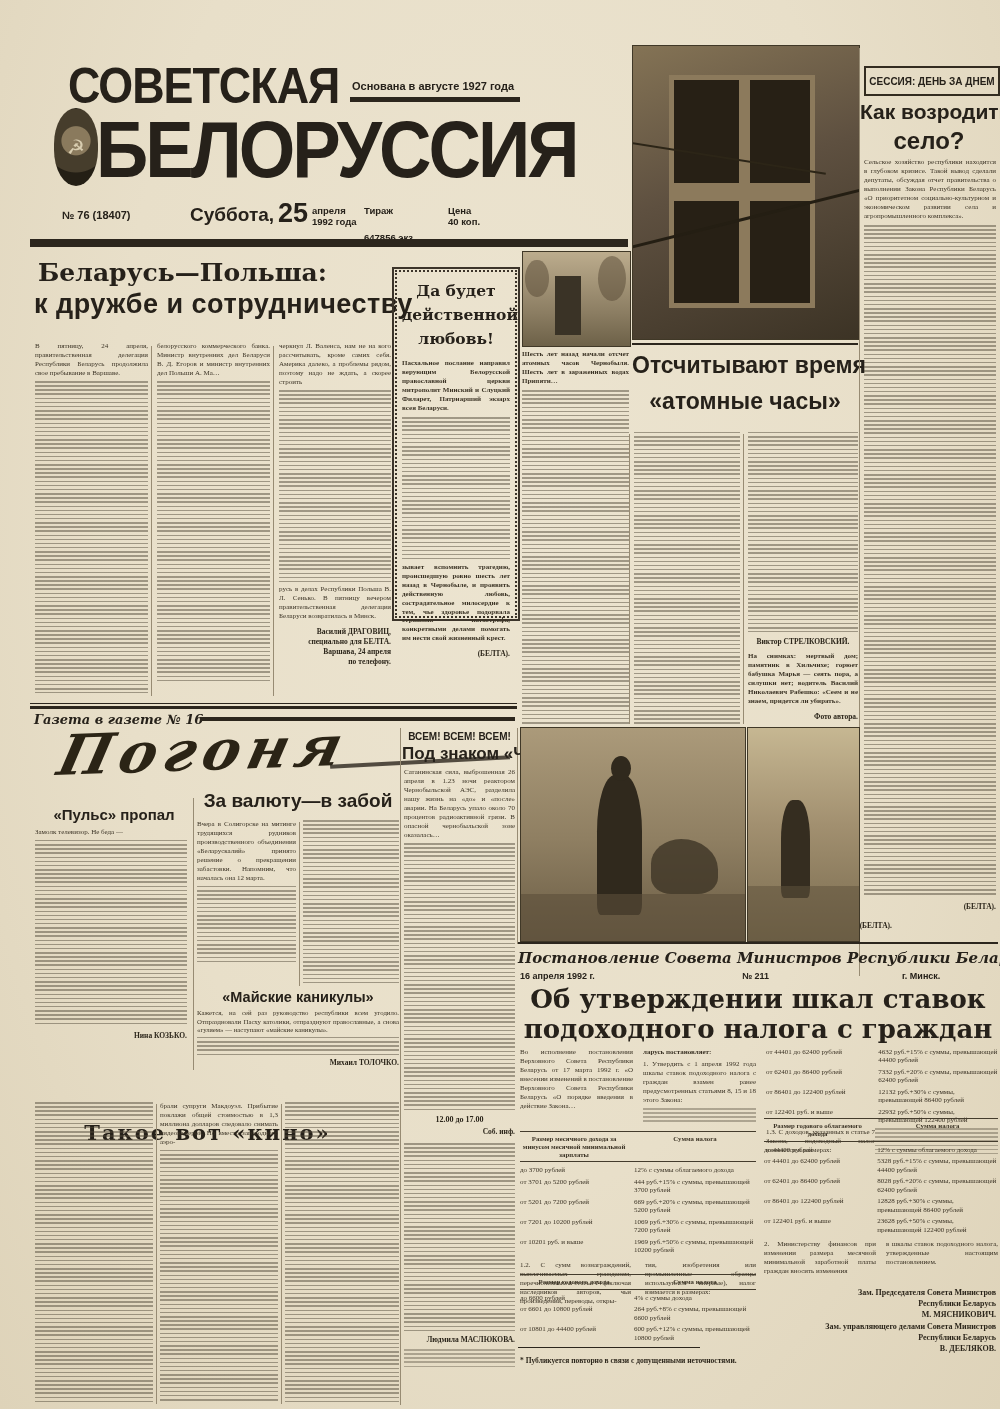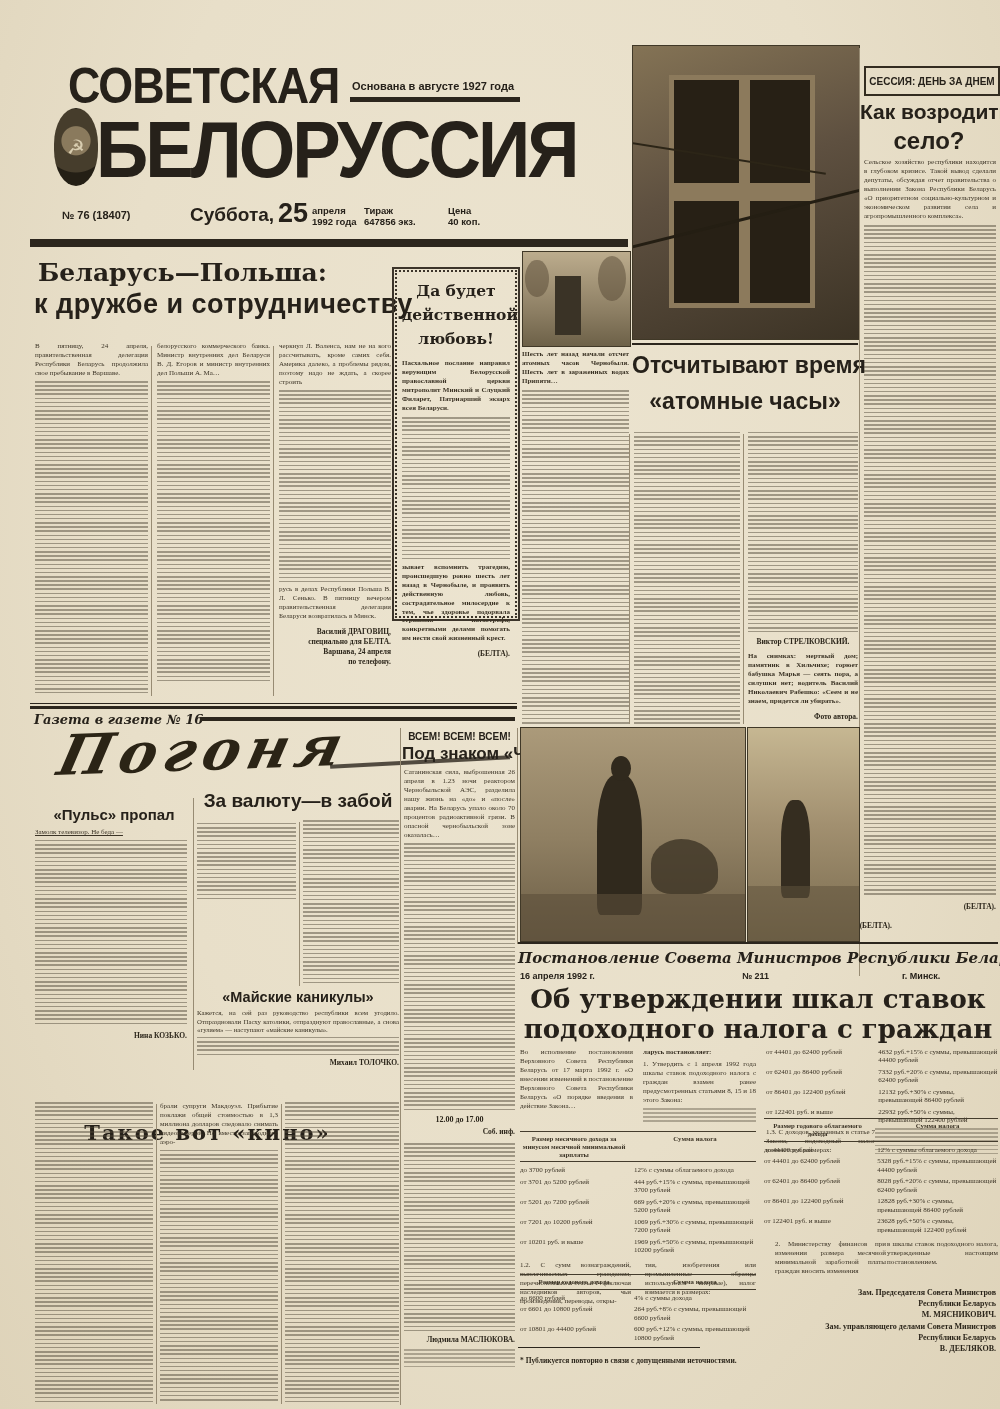--- a/index.html
+++ b/index.html
@@ -42,21 +42,21 @@
   <div class="b hl nowrap" style="left:96px;top:104px;font-size:72px;letter-spacing:-3px;transform:scale(1.01,1.1);transform-origin:left top;">БЕЛОРУССИЯ</div>
   <div class="b hl nowrap" style="left:352px;top:80px;font-size:11px;">Основана в августе 1927 года</div>
   <div class="hrule" style="left:350px;top:97px;width:170px;height:5px;"></div>
 
   <div class="b hl" style="left:62px;top:209px;font-size:11px;">№ 76 (18407)</div>
   <div class="b hl" style="left:190px;top:204px;font-size:19px;">Суббота,</div>
   <div class="b hl" style="left:278px;top:198px;font-size:27px;">25</div>
   <div class="b hl" style="left:312px;top:205px;font-size:9.5px;">апреля</div>
   <div class="b hl" style="left:312px;top:216px;font-size:9.5px;">1992 года</div>
   <div class="b hl" style="left:364px;top:205px;font-size:9.5px;">Тираж</div>
-  <div class="b hl" style="left:364px;top:216px;font-size:9.5px;">647856 экз.</div>
+  <div class="b hl" style="left:364px;top:232px;font-size:9.5px;">647856 экз.</div>
   <div class="b hl" style="left:448px;top:205px;font-size:9.5px;">Цена</div>
   <div class="b hl" style="left:448px;top:216px;font-size:9.5px;">40 коп.</div>
   <div class="hrule" style="left:30px;top:239px;width:598px;height:8px;"></div>
 
   <div class="photo" style="left:632px;top:45px;width:226px;height:293px;background:linear-gradient(160deg,#847355 0%,#5e5040 45%,#3c3325 100%);">
     <div style="position:absolute;left:16%;top:10%;width:60%;height:76%;background:#272015;border:5px solid #8c7a5c;">
       <div style="position:absolute;left:48%;top:0;width:8%;height:100%;background:#8c7a5c;"></div>
       <div style="position:absolute;left:0;top:46%;width:100%;height:8%;background:#8c7a5c;"></div>
     </div>
     <div style="position:absolute;left:-8%;top:58%;width:120%;height:3px;background:#241e13;transform:rotate(-14deg);"></div>
@@ -138,28 +138,29 @@
 
   <div class="hrule" style="left:30px;top:703px;width:487px;height:1px;"></div>
   <div class="hrule" style="left:30px;top:706px;width:487px;height:3px;"></div>
   <div class="b serifhl it nowrap" style="left:34px;top:712px;font-size:13px;">Газета в газете № 16</div>
   <div class="hrule" style="left:200px;top:717px;width:315px;height:4px;"></div>
   <div class="b serifhl it nowrap" style="left:52px;top:722px;font-size:56px;letter-spacing:7px;color:#2b2416;transform:skewX(-15deg) rotate(-2deg);transform-origin:left bottom;">Погоня</div>
   <div class="hrule" style="left:330px;top:760px;width:180px;height:4px;transform:rotate(-3deg);opacity:.8;"></div>
 
   <div class="b hl center nowrap" style="left:40px;top:806px;width:148px;font-size:15px;">«Пульс» пропал</div>
   <div class="b" style="left:35px;top:828px;width:152px;">
-    <p class="txt" style="margin:0;text-decoration:underline;">Замолк телевизор. Не беда —</p>
+    <p class="txt" style="margin:0;">Замолк телевизор. Не беда —</p>
     <div class="gk" style="height:186px;margin-top:3px;"></div>
     <div class="byline right" style="margin-top:5px;">Нина КОЗЬКО.</div>
   </div>
   <div class="vr" style="left:193px;top:798px;height:272px;"></div>
 
   <div class="b hl center nowrap" style="left:197px;top:790px;width:202px;font-size:19px;">За валюту—в забой</div>
   <div class="b" style="left:197px;top:820px;width:99px;">
+    <p class="txt" style="margin:0;">Вчера в Солигорске на митинге трудящихся рудников производственного объединения «Беларускалий» принято решение о прекращении забастовки. Напомним, что началась она 12 марта.</p>
     <div class="gk" style="height:76px;margin-top:3px;"></div>
   </div>
   <div class="vr" style="left:299px;top:822px;height:164px;"></div>
   <div class="b" style="left:303px;top:820px;width:96px;">
     <div class="gk" style="height:166px;"></div>
   </div>
 
   <div class="b hl center nowrap" style="left:197px;top:989px;width:202px;font-size:14.5px;">«Майские каникулы»</div>
   <div class="b" style="left:197px;top:1009px;width:202px;">
     <p class="txt" style="margin:0;font-size:6.8px;">Кажется, на сей раз руководство республики всем угодило. Отпраздновали Пасху католики, отпразднуют православные, а снова «гуляем» — наступают «майские каникулы».</p>
@@ -295,21 +296,21 @@
         <div class="tc2">8028 руб.+20% с суммы, превышающей 62400 рублей</div>
       </div>
     <div class="trow">
         <div class="tc1">от 86401 до 122400 рублей</div>
         <div class="tc2">12828 руб.+30% с суммы, превышающей 86400 рублей</div>
       </div>
     <div class="trow">
         <div class="tc1">от 122401 руб. и выше</div>
         <div class="tc2">23628 руб.+50% с суммы, превышающей 122400 рублей</div>
       </div>
-    <div style="display:flex;gap:1px;margin-top:6px;margin-left:11px;">
+    <div style="display:flex;gap:10px;margin-top:6px;">
       <p class="txt" style="margin:0;width:112px;">2. Министерству финансов при изменении размера месячной минимальной заработной платы граждан вносить изменения</p>
       <p class="txt" style="margin:0;width:112px;">в шкалы ставок подоходного налога, утвержденные настоящим постановлением.</p>
     </div>
   </div>
 
   <div class="b" style="left:520px;top:1274px;width:236px;">
     <div class="thead">
       <div class="tc1">Размер годового дохода</div>
       <div class="tc2">Сумма налога</div>
     </div>

